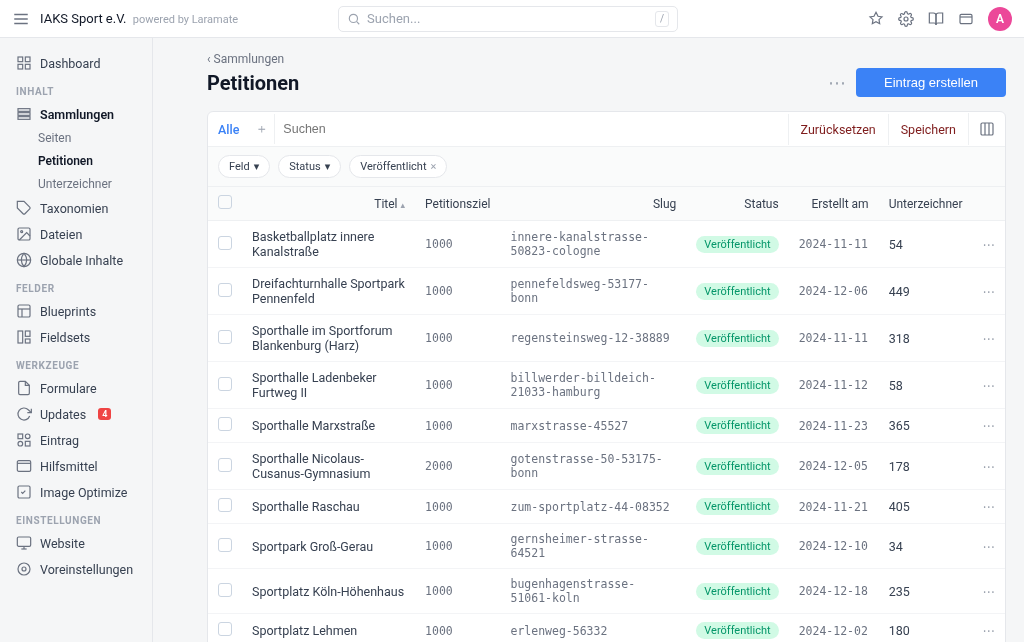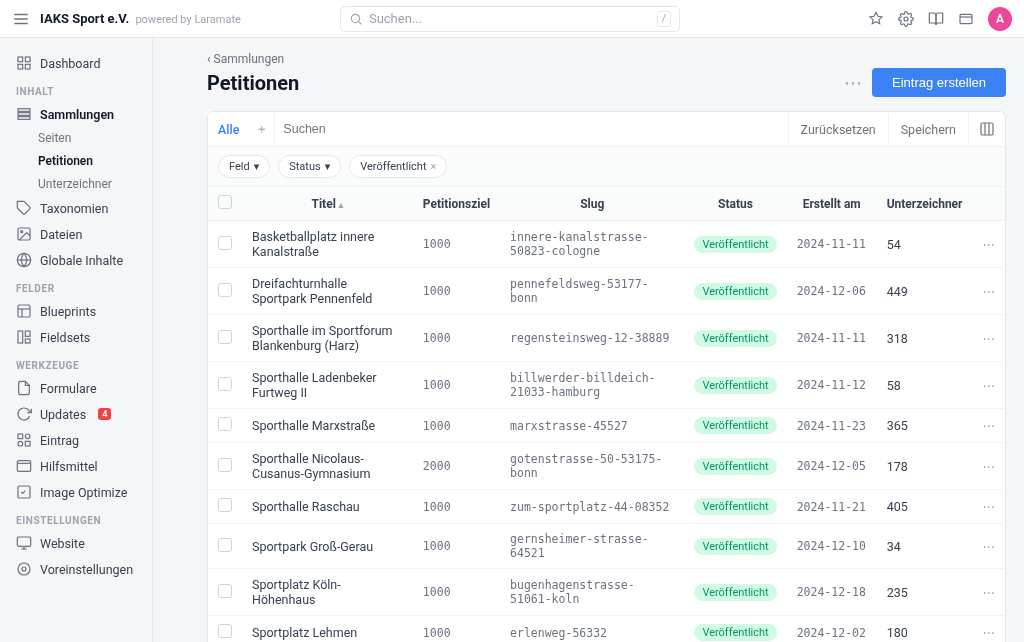--- a/index.html
+++ b/index.html
@@ -2,21 +2,21 @@
 <html><head>
 <meta charset="utf-8">
 <style>
 * { box-sizing: border-box; margin: 0; padding: 0; }
 body { font-family: -apple-system, BlinkMacSystemFont, "Segoe UI", Roboto, sans-serif; font-size: 13px; color: #1f2937; background: #f5f6f7; width: 1024px; height: 642px; overflow: hidden; }
 
 
 .topbar { height: 38px; background: #fff; border-bottom: 1px solid #e5e7eb; display: flex; align-items: center; padding: 0 12px; gap: 10px; }
 .hamburger { width: 18px; cursor: pointer; color: #6b7280; }
 .brand { font-size: 13px; color: #111827; }
-.brand b { font-weight: 700; }
+.brand b { font-weight: 400; }
 .brand .powered { color: #9ca3af; font-size: 11px; margin-left: 3px; }
 .searchbox { margin: 0 auto; width: 340px; height: 26px; border: 1px solid #e5e7eb; border-radius: 5px; display: flex; align-items: center; padding: 0 8px; color: #9ca3af; background: #fff; }
 .searchbox .slash { margin-left: auto; border: 1px solid #e5e7eb; border-radius: 3px; width: 14px; height: 16px; font-size: 10px; display: flex; align-items: center; justify-content: center; }
 .toprighticons { display: flex; align-items: center; gap: 14px; margin-left: auto; color: #6b7280; }
 .avatar { width: 24px; height: 24px; border-radius: 50%; background: #ec4899; color: #fff; display: flex; align-items: center; justify-content: center; font-size: 12px; font-weight: 600; }
 
 
 .layout { display: flex; height: calc(642px - 38px); gap: 36px; }
 .sidebar { width: 153px; background: #f5f6f7; border-right: 1px solid #e5e7eb; padding: 12px 6px 12px 10px; overflow-y: auto; font-size: 12.5px; }
 .main { flex: 1; overflow-y: auto; padding: 14px 18px 10px 18px; }
@@ -28,40 +28,40 @@
 .nav-section { font-size: 10px; font-weight: 700; letter-spacing: 0.6px; color: #9ca3af; padding: 10px 6px 4px; }
 .nav-sub { padding-left: 28px; font-size: 12px; color: #6b7280; cursor: pointer; line-height: 1.9; }
 .nav-sub.active { color: #111827; font-weight: 600; }
 .badge { background: #ef4444; color: #fff; border-radius: 3px; font-size: 9px; padding: 1px 4px; margin-left: 4px; font-weight: 600; }
 
 
 .crumb { font-size: 12px; color: #6b7280; margin-bottom: 2px; cursor: pointer; }
 .page-head { display: flex; align-items: center; justify-content: space-between; margin-bottom: 14px; }
 .page-title { font-size: 20px; font-weight: 700; color: #111827; }
 .head-actions { display: flex; gap: 10px; align-items: center; }
-.btn-primary { background: #3b82f6; color: #fff; border: none; border-radius: 4px; padding: 7px 20px; font-size: 13px; font-weight: 500; cursor: pointer; }
+.btn-primary { background: #3b82f6; color: #fff; border: none; border-radius: 4px; padding: 7px 28px; font-size: 13px; font-weight: 500; cursor: pointer; }
 .ellipsis { color: #9ca3af; cursor: pointer; font-size: 18px; line-height: 1; }
 
 
 .panel { background: #fff; border: 1px solid #e5e7eb; border-radius: 6px; }
 .filterbar { display: flex; align-items: center; border-bottom: 1px solid #eef0f2; }
 .tabbtn { padding: 8px 10px; color: #3b82f6; font-weight: 500; cursor: pointer; font-size: 12.5px; }
 .plusbtn { padding: 8px 6px; color: #9ca3af; cursor: pointer; }
 .filtersearch { flex: 1; border: none; padding: 8px; font-size: 12.5px; outline: none; border-left: 1px solid #eef0f2; color: #9ca3af;}
 .filteractions { display: flex; }
-.filteractions .fa-btn { padding: 8px 12px; border-left: 1px solid #eef0f2; cursor: pointer; font-size: 12.5px; color: #737373; }
+.filteractions .fa-btn { padding: 8px 12px; border-left: 1px solid #eef0f2; cursor: pointer; font-size: 12.5px; color: #7f1d1d; }
 .columns-btn { padding: 8px 10px; border-left: 1px solid #eef0f2; cursor: pointer; color: #6b7280; display:flex; align-items:center; }
 
 .chipbar { padding: 8px 10px; display: flex; gap: 8px; border-bottom: 1px solid #eef0f2; background:#fafbfb; }
 .chip { border: 1px solid #e5e7eb; border-radius: 12px; padding: 4px 10px; font-size: 11px; color: #374151; background: #fff; cursor: pointer; display: flex; align-items: center; gap: 4px; }
 .chip .x { color: #9ca3af; }
 
 
 table { width: 100%; border-collapse: collapse; font-size: 12.5px; }
-thead th { text-align: center; padding: 8px 10px; font-weight: 700; color: #374151; border-bottom: 1px solid #eef0f2; background: #fafbfb; font-size: 12px; }
+thead th { text-align: right; padding: 8px 10px; font-weight: 400; color: #374151; border-bottom: 1px solid #eef0f2; background: #fafbfb; font-size: 12px; }
 tbody td { padding: 8px 10px; border-bottom: 1px solid #f3f4f6; color: #374151; vertical-align: middle; }
 tbody tr:last-child td { border-bottom: none; }
 .checkbox { width: 14px; height: 14px; border: 1.5px solid #cbd5e1; border-radius: 3px; display: inline-block; cursor: pointer; }
 .mono { font-family: ui-monospace, Menlo, Consolas, monospace; font-size: 11.5px; color: #6b7280; }
 .status-pill { background: #d1fae5; color: #059669; border-radius: 10px; padding: 2px 8px; font-size: 11px; display: inline-block; }
 .row-ellipsis { color: #9ca3af; cursor: pointer; text-align: right; }
 th.sort::after { content: "▴"; font-size: 9px; margin-left: 3px; color: #9ca3af; }
 
 svg { display: block; }
 </style>

